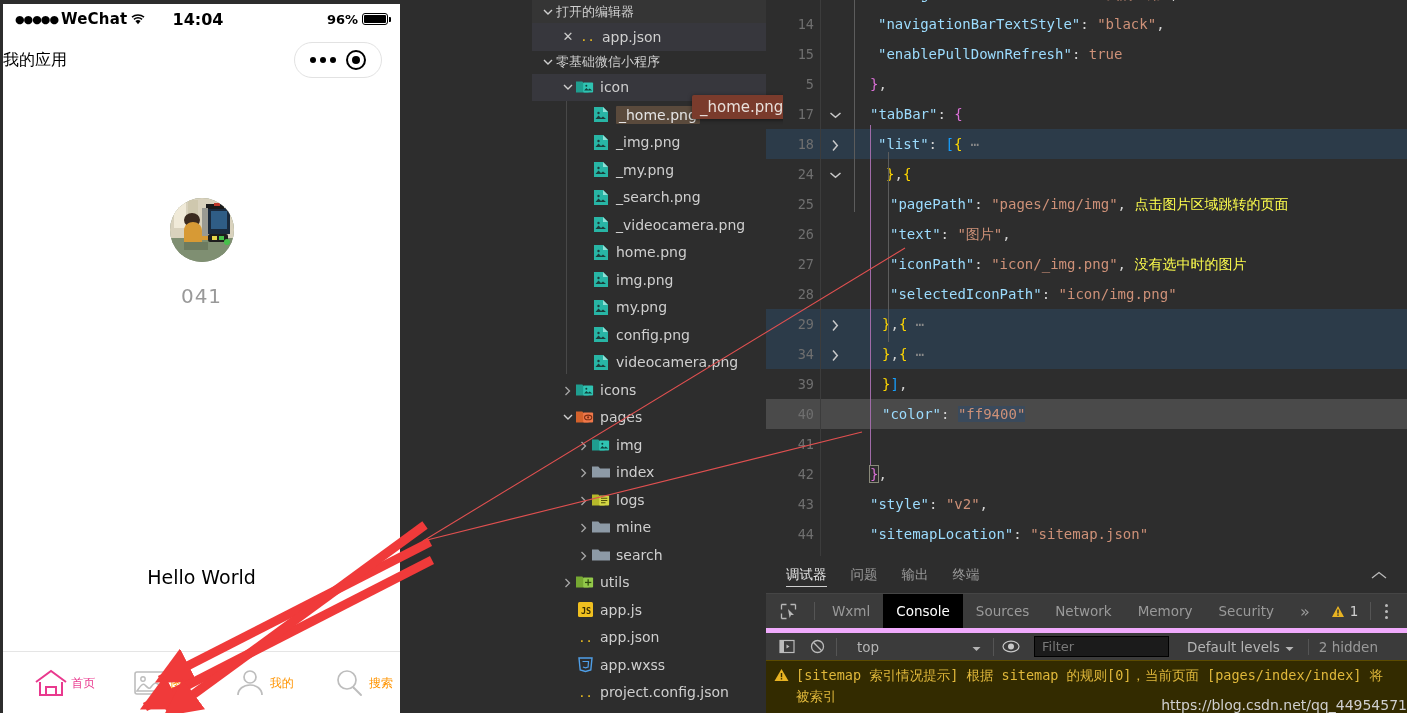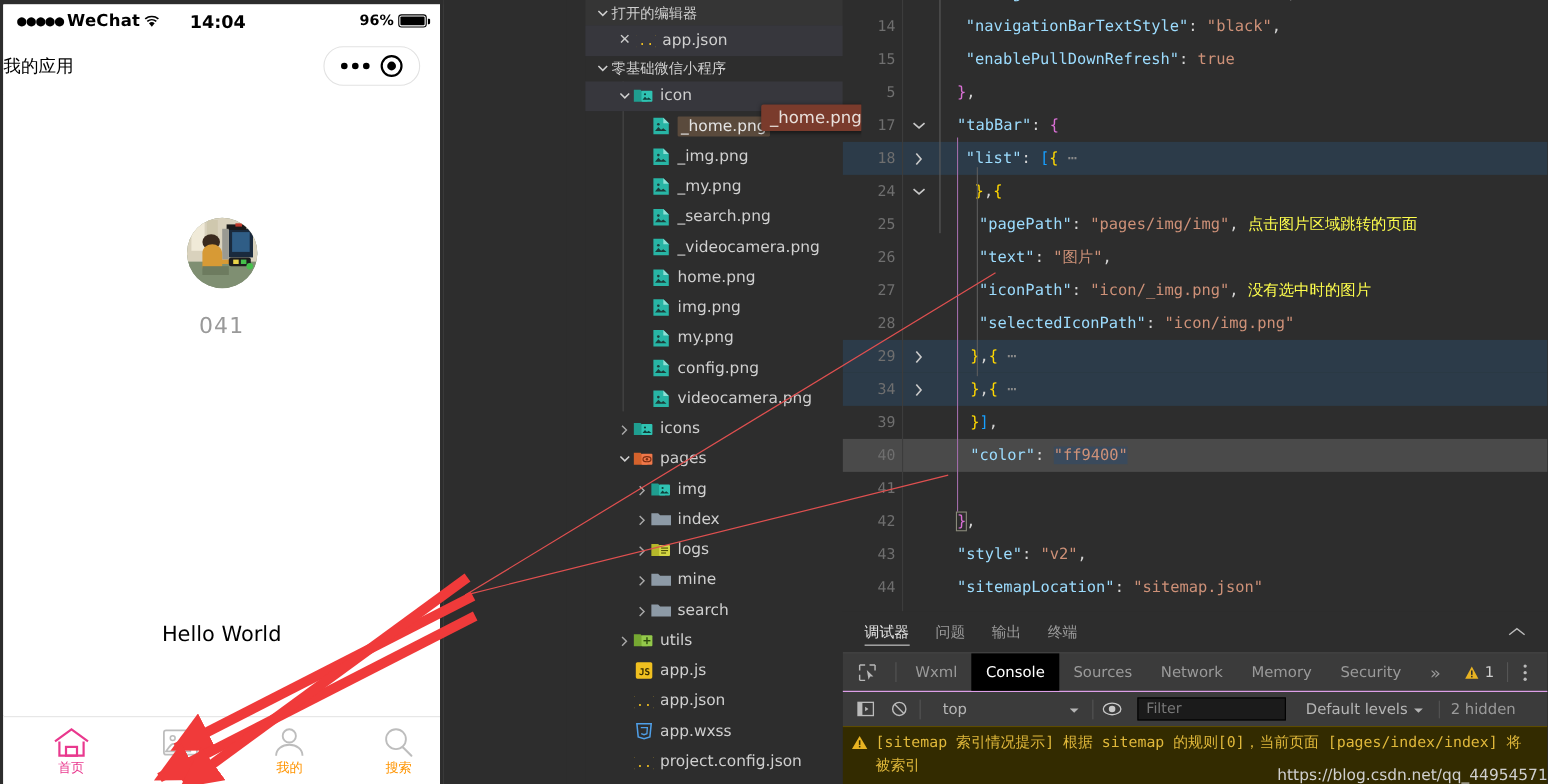--- a/index.html
+++ b/index.html
@@ -59,21 +59,21 @@
   }
   .avatar svg{display:block;}
   .avatar-label{margin-top:22px;font-size:20px;color:#999;letter-spacing:1px;}
   .hello{position:absolute;top:480px;left:0;right:0;text-align:center;font-size:19px;color:#000;}
 
   .tabbar{
     position:absolute;left:0;bottom:0;width:100%;height:62px;
     border-top:1px solid #e5e5e5;background:#fff;
     display:flex;align-items:center;justify-content:space-around;box-sizing:border-box;
   }
-  .tab{display:flex;flex-direction:column;align-items:center;justify-content:center;width:25%;gap:3px;padding-left:24px;}
+  .tab{display:flex;flex-direction:row;align-items:center;justify-content:center;width:25%;gap:3px;padding-left:24px;}
   .tab .tlabel{font-size:12px;line-height:1;}
   .tab svg{display:block;}
 
   
   #gap{position:absolute;left:403px;top:0;width:112px;height:713px;background:#2d2d2d;}
   #explorer{
     position:absolute;left:532px;top:0;width:251px;height:713px;
     background:#2d2d2d;color:#cccccc;font-size:13.5px;
     font-family:"DejaVu Sans","Liberation Sans",sans-serif;
     overflow:hidden;
@@ -138,21 +138,21 @@
   .dt-bar .insp{width:44px;display:flex;align-items:center;justify-content:center;}
   .dt-bar .sep{width:1px;height:18px;background:#555;margin:0 4px;}
   .dt-bar .dti{padding:0 13px;height:100%;display:flex;align-items:center;}
   .dt-bar .dti.sel{background:#000;color:#fff;}
   .dt-bar .warnbadge{display:flex;align-items:center;gap:5px;color:#cfcfcf;padding:0 8px;}
   .dt-bar .kebab{width:22px;display:flex;flex-direction:column;align-items:center;justify-content:center;gap:3px;}
   .dt-bar .kebab i{width:3px;height:3px;border-radius:50%;background:#bbb;display:block;}
 
   .cons-bar{height:32px;background:#3b3b3b;display:flex;align-items:center;
     font-family:"DejaVu Sans","Liberation Sans",sans-serif;font-size:13.5px;color:#b5b5b5;
-    border-top:1px solid #f0abfc;box-sizing:border-box;padding-left:6px;}
+    border-top:5px solid #f0abfc;box-sizing:border-box;padding-left:6px;}
   .cons-bar .ci{width:30px;display:flex;align-items:center;justify-content:center;}
   .cons-bar .ctx{width:150px;display:flex;align-items:center;justify-content:space-between;padding:0 10px 0 16px;box-sizing:border-box;}
   .cons-bar .filter{width:135px;height:21px;background:#1b1b1b;border:1px solid #000;margin:0 8px;
     display:flex;align-items:center;padding:0 7px;box-sizing:border-box;color:#787878;font-size:13px;}
   .cons-bar .lvl{display:flex;align-items:center;gap:5px;padding:0 10px;text-align:center;}
   .cons-bar .hid{padding-left:10px;color:#9a9a9a;border-left:1px solid #555;margin-left:4px;}
 
   .cons-msg{background:#332b00;border-top:1px solid #5c4b00;border-bottom:1px solid #5c4b00;
     display:flex;padding:4px 0 6px 8px;box-sizing:border-box;position:relative;min-height:58px;}
   .cons-msg .wi{flex:0 0 22px;padding-top:2px;}

